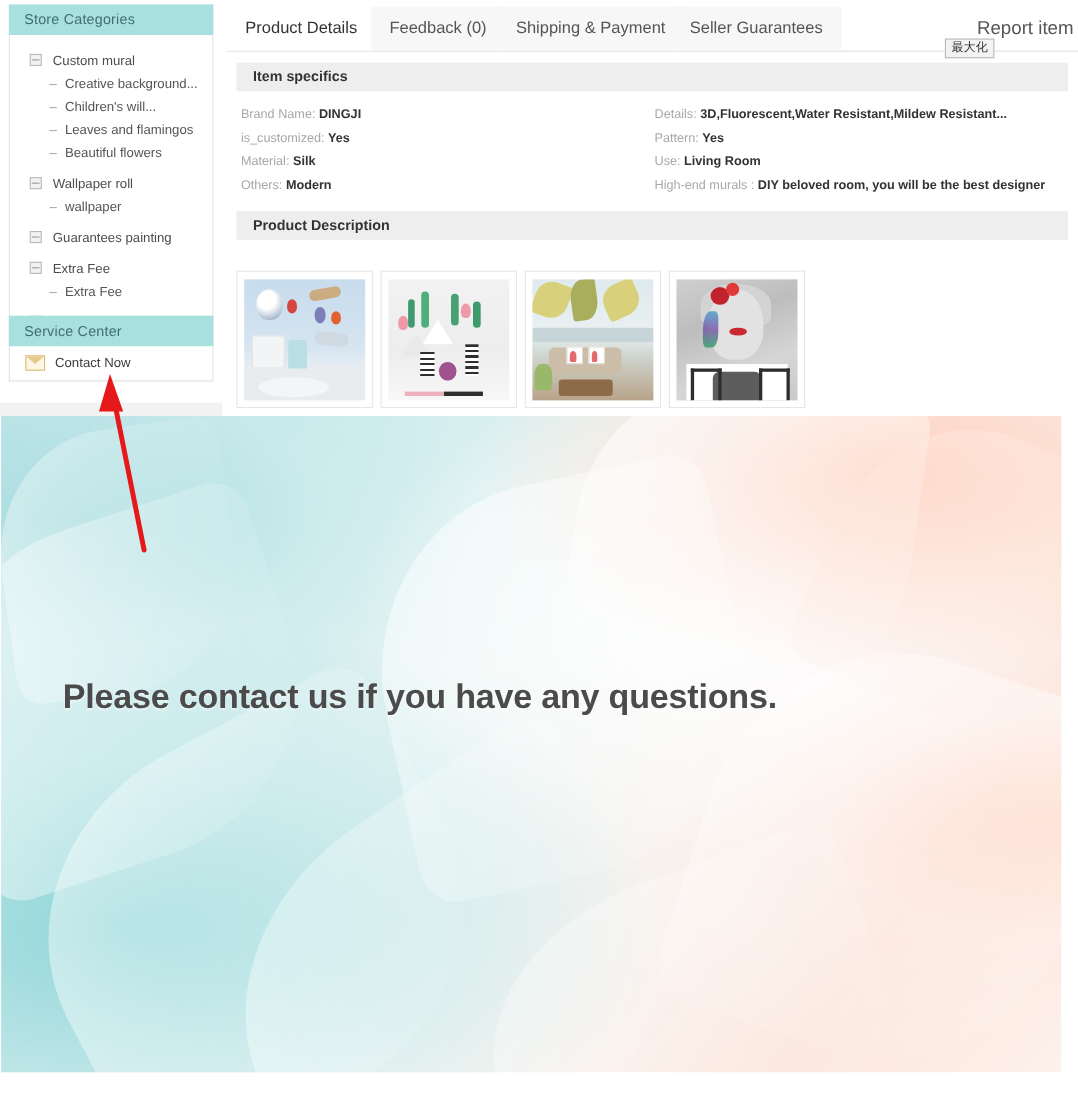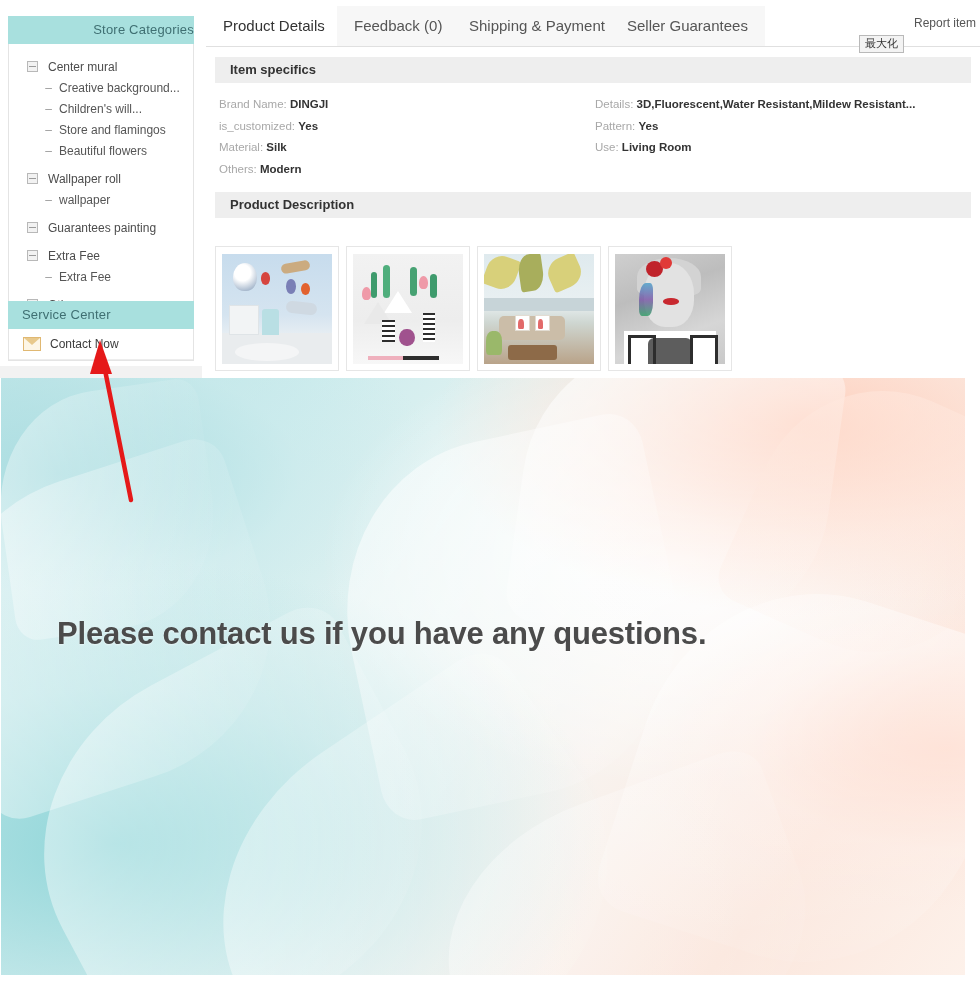--- a/index.html
+++ b/index.html
@@ -20,23 +20,22 @@
     position: absolute;
     left: 0; top: 0;
     width: 980px;
     height: 378px;
     background: #ffffff;
   }
 
   
   #sidebar {
     position: absolute;
-    left: 8px; top: 16px;
+    left: 8px; top: 4px;
     width: 176px;
-    text-align: right;
   }
   .panel {
     background: #ffffff;
     border: 1px solid #e4e4e4;
     border-top: none;
     box-sizing: border-box;
     width: 186px;
   }
   .panel-header {
     background: #a8e0de;
@@ -86,21 +85,21 @@
     margin-right: 7px;
     color: #9a9a9a;
     font-size: 12px;
     flex: 0 0 auto;
     line-height: 1;
   }
   .gap-sm { height: 7px; }
 
   #service-panel {
     position: absolute;
-    left: 8px; top: 301px;
+    left: 8px; top: 287px;
     width: 174px;
   }
   .svc-body { padding: 0; }
   .svc-row {
     display: flex;
     align-items: center;
     height: 30px;
     padding-left: 14px;
     font-size: 12px;
     color: #3c3c3c;
@@ -164,21 +163,21 @@
     background: #f7f7f7;
     white-space: nowrap;
   }
   .tab.active {
     background: #ffffff;
     color: #333;
   }
   #report-item {
     position: absolute;
     right: 4px; top: 16px;
-    font-size: 12px;
+    font-size: 17px;
     color: #555;
     cursor: pointer;
   }
   #tooltip-max {
     position: absolute;
     left: 653px; top: 35px;
     background: #f3f3f3;
     border: 1px solid #b9b9b9;
     font-size: 11px;
     color: #333;
@@ -352,33 +351,33 @@
 <div id="top-section">
 
   <div id="sidebar-left-strip"></div>
 
   <div id="sidebar">
     <div class="panel-header">Store Categories</div>
     <div class="panel cat-body">
 
       <div class="cat-item">
         <span class="tree-box"></span>
-        <span>Center mural</span>
+        <span>Custom mural</span>
       </div>
       <div class="cat-item child">
         <span class="tree-dash">–</span>
         <span>Creative background...</span>
       </div>
       <div class="cat-item child">
         <span class="tree-dash">–</span>
         <span>Children's will...</span>
       </div>
       <div class="cat-item child">
         <span class="tree-dash">–</span>
-        <span>Store and flamingos</span>
+        <span>Leaves and flamingos</span>
       </div>
       <div class="cat-item child">
         <span class="tree-dash">–</span>
         <span>Beautiful flowers</span>
       </div>
 
       <div class="gap-sm"></div>
 
       <div class="cat-item">
         <span class="tree-box"></span>
@@ -465,20 +464,24 @@
           <span>Details:</span>
           <b>3D,Fluorescent,Water Resistant,Mildew Resistant...</b>
         </div>
         <div class="spec-row">
           <span>Pattern:</span>
           <b>Yes</b>
         </div>
         <div class="spec-row">
           <span>Use:</span>
           <b>Living Room</b>
+        </div>
+        <div class="spec-row">
+          <span>High-end murals :</span>
+          <b>DIY beloved room, you will be the best designer</b>
         </div>
       </div>
     </div>
 
     <div class="section-bar" style="">Product Description</div>
 
     <div id="thumbs">
       <div class="thumb-frame">
         <div class="thumb-img t1">
           <div class="floor"></div>

